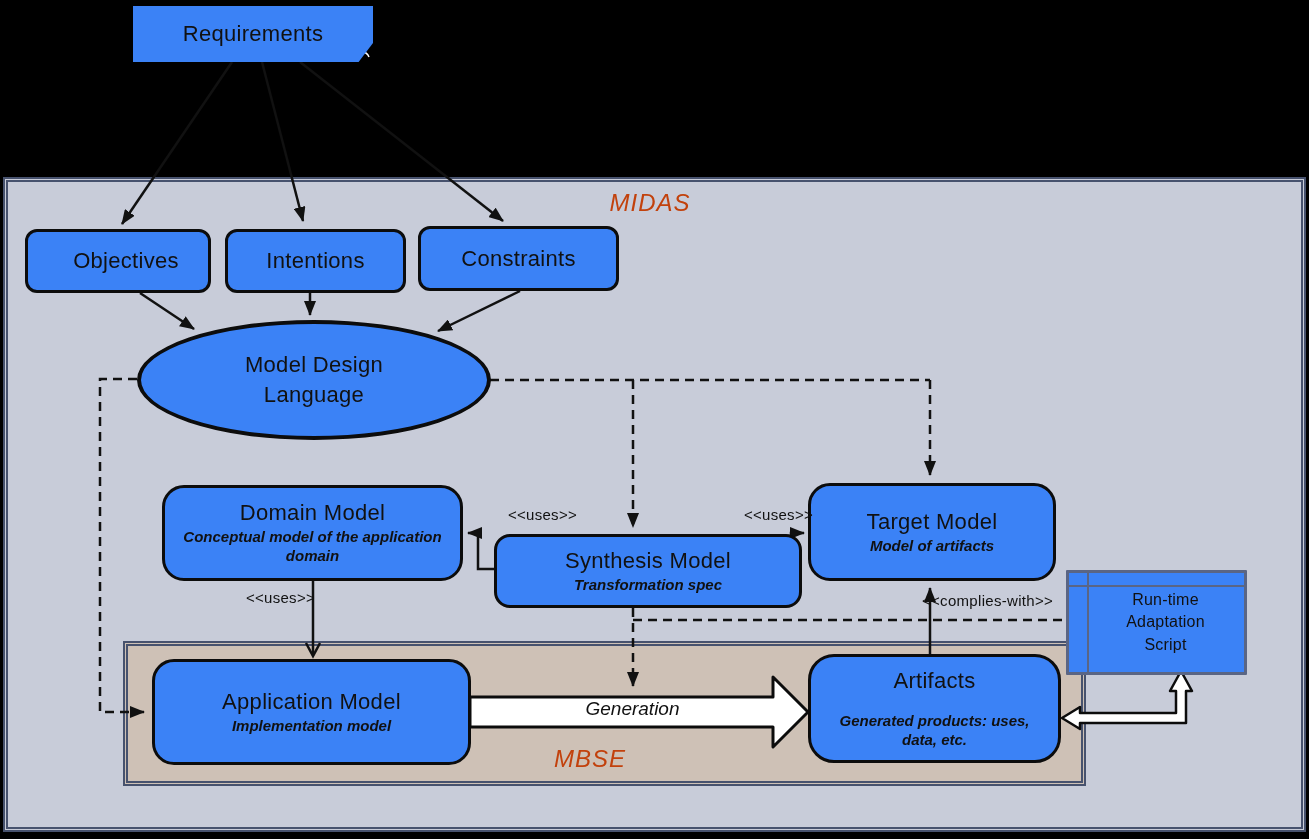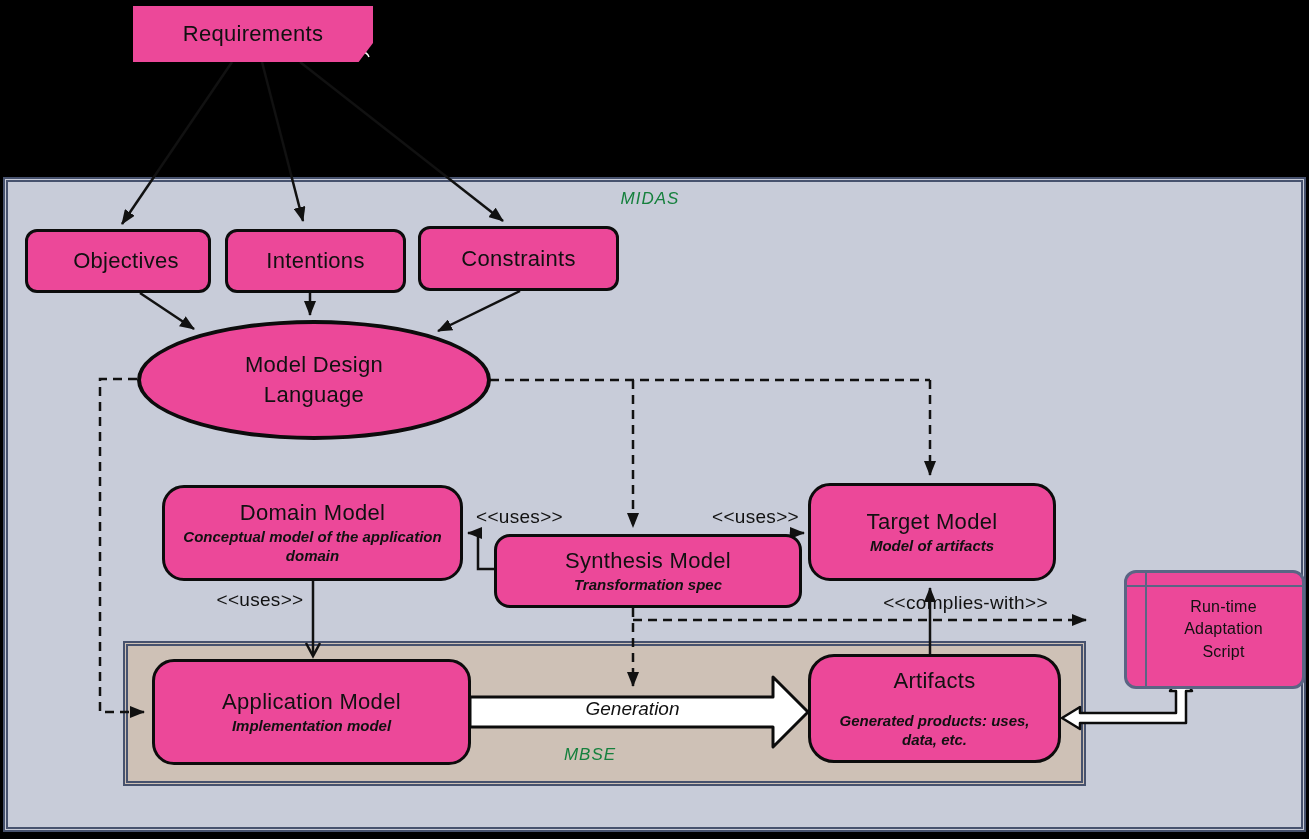--- a/index.html
+++ b/index.html
@@ -2,50 +2,50 @@
 <html><head>
 <meta charset="utf-8">
 <style>
   html,body{margin:0;padding:0;background:#000;}
   #canvas{position:relative;width:1309px;height:839px;background:#000;overflow:hidden;
           font-family:"Liberation Sans", sans-serif;color:#111;}
   .panel{position:absolute;box-sizing:border-box;border:5px double #47526e;}
   #midas-panel{left:3px;top:177px;width:1303px;height:655px;background:#c8ccd9;z-index:1;}
   #mbse-panel{left:123px;top:641px;width:963px;height:145px;background:#cec1b6;z-index:2;}
   #connectors{position:absolute;left:0;top:0;z-index:3;}
-  .node{position:absolute;box-sizing:border-box;background:#ec4899;border:3px solid #0c0c0c;
+  .node{position:absolute;box-sizing:border-box;background:#3b82f6;border:3px solid #0c0c0c;
         z-index:4;display:flex;flex-direction:column;justify-content:center;align-items:center;
         text-align:center;}
   .node .title{font-size:22px;letter-spacing:.3px;}
   .node .sub{font-style:italic;font-size:15px;margin-top:2px;line-height:1.25;font-weight:bold;}
   #requirements{left:133px;top:6px;width:240px;height:56px;border:none;z-index:4;
     clip-path:polygon(0 0,100% 0,100% 66%,94% 100%,0 100%);}
   #objectives{left:25px;top:229px;width:186px;height:64px;border-radius:12px;padding-left:16px;}
   #intentions{left:225px;top:229px;width:181px;height:64px;border-radius:12px;}
   #constraints{left:418px;top:226px;width:201px;height:65px;border-radius:12px;}
   #mdl-ellipse{left:137px;top:320px;width:354px;height:120px;border-radius:50%;
     border-width:4px;}
   #mdl-ellipse .title{width:200px;line-height:1.35;}
   #domain-model{left:162px;top:485px;width:301px;height:96px;border-radius:22px;}
   #synthesis-model{left:494px;top:534px;width:308px;height:74px;border-radius:16px;}
   #target-model{left:808px;top:483px;width:248px;height:98px;border-radius:22px;}
   #application-model{left:152px;top:659px;width:319px;height:106px;border-radius:22px;}
   #artifacts{left:808px;top:654px;width:253px;height:109px;border-radius:26px;gap:16px;}
   #artifacts .sub{width:225px;}
-  #runtime-script{left:1124px;top:570px;width:181px;height:119px;border:3px solid #5a6584;
-    border-radius:12px;}
+  #runtime-script{left:1066px;top:570px;width:181px;height:105px;border:3px solid #5a6584;
+    border-radius:1px;}
   #runtime-script:before{content:"";position:absolute;left:18px;top:0;bottom:0;width:2px;
     background:#5a6584;}
   #runtime-script:after{content:"";position:absolute;left:0;right:0;top:12px;height:2px;
     background:#5a6584;}
   #runtime-script .title{font-size:16px;line-height:1.4;width:110px;margin-left:18px;
     letter-spacing:.2px;}
   .lbl{position:absolute;z-index:5;text-align:center;}
-  .stereotype{font-size:19px;letter-spacing:.3px;}
-  .zone-label{font-size:17px;font-style:italic;letter-spacing:1px;color:#15803d;}
+  .stereotype{font-size:15px;letter-spacing:.3px;text-align:right;}
+  .zone-label{font-size:24px;font-style:italic;letter-spacing:1px;color:#c2410c;}
   #lbl-midas{left:590px;top:189px;width:120px;}
   #lbl-mbse{left:530px;top:745px;width:120px;}
   #lbl-uses-domain{left:205px;top:589px;width:110px;}
   #lbl-uses-left{left:462px;top:506px;width:115px;}
   #lbl-uses-right{left:698px;top:506px;width:115px;}
   #lbl-complies{left:878px;top:592px;width:175px;}
   #lbl-generation{left:545px;top:698px;width:175px;font-size:19px;font-style:italic;}
 </style>
 </head>
 <body>

